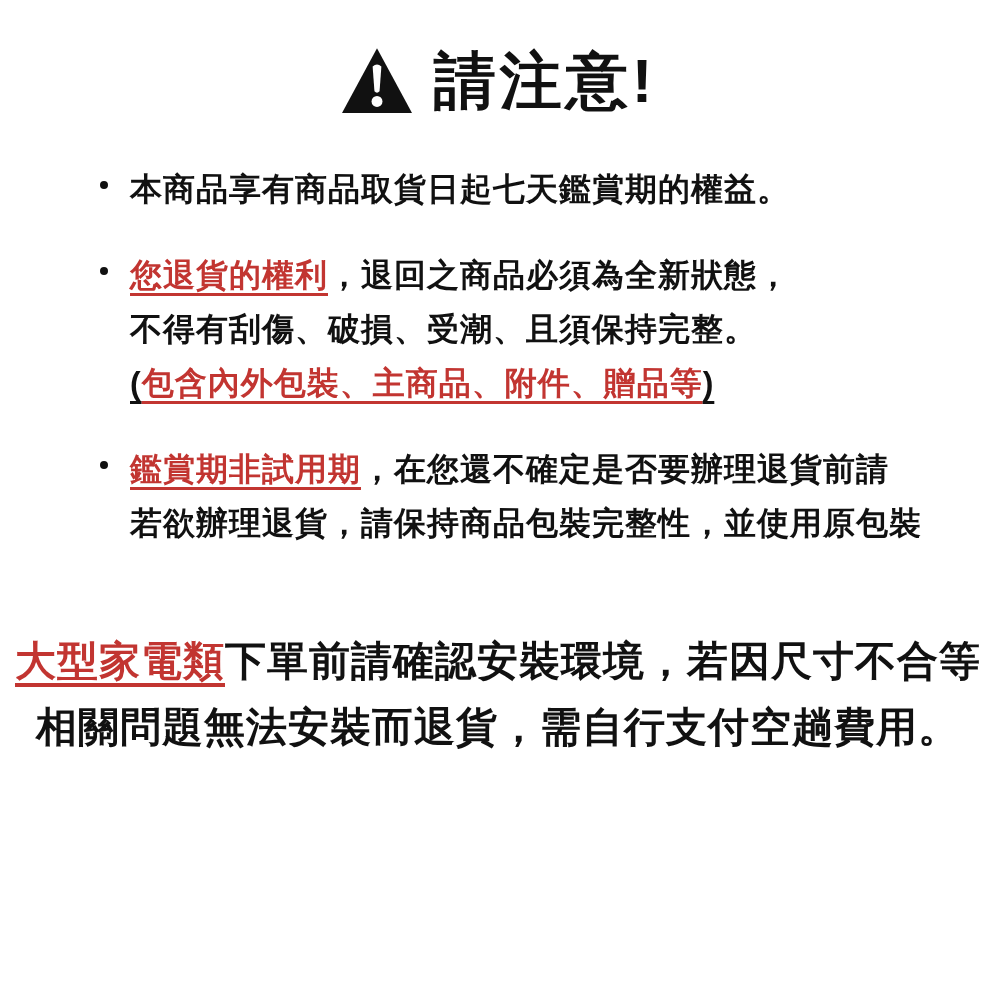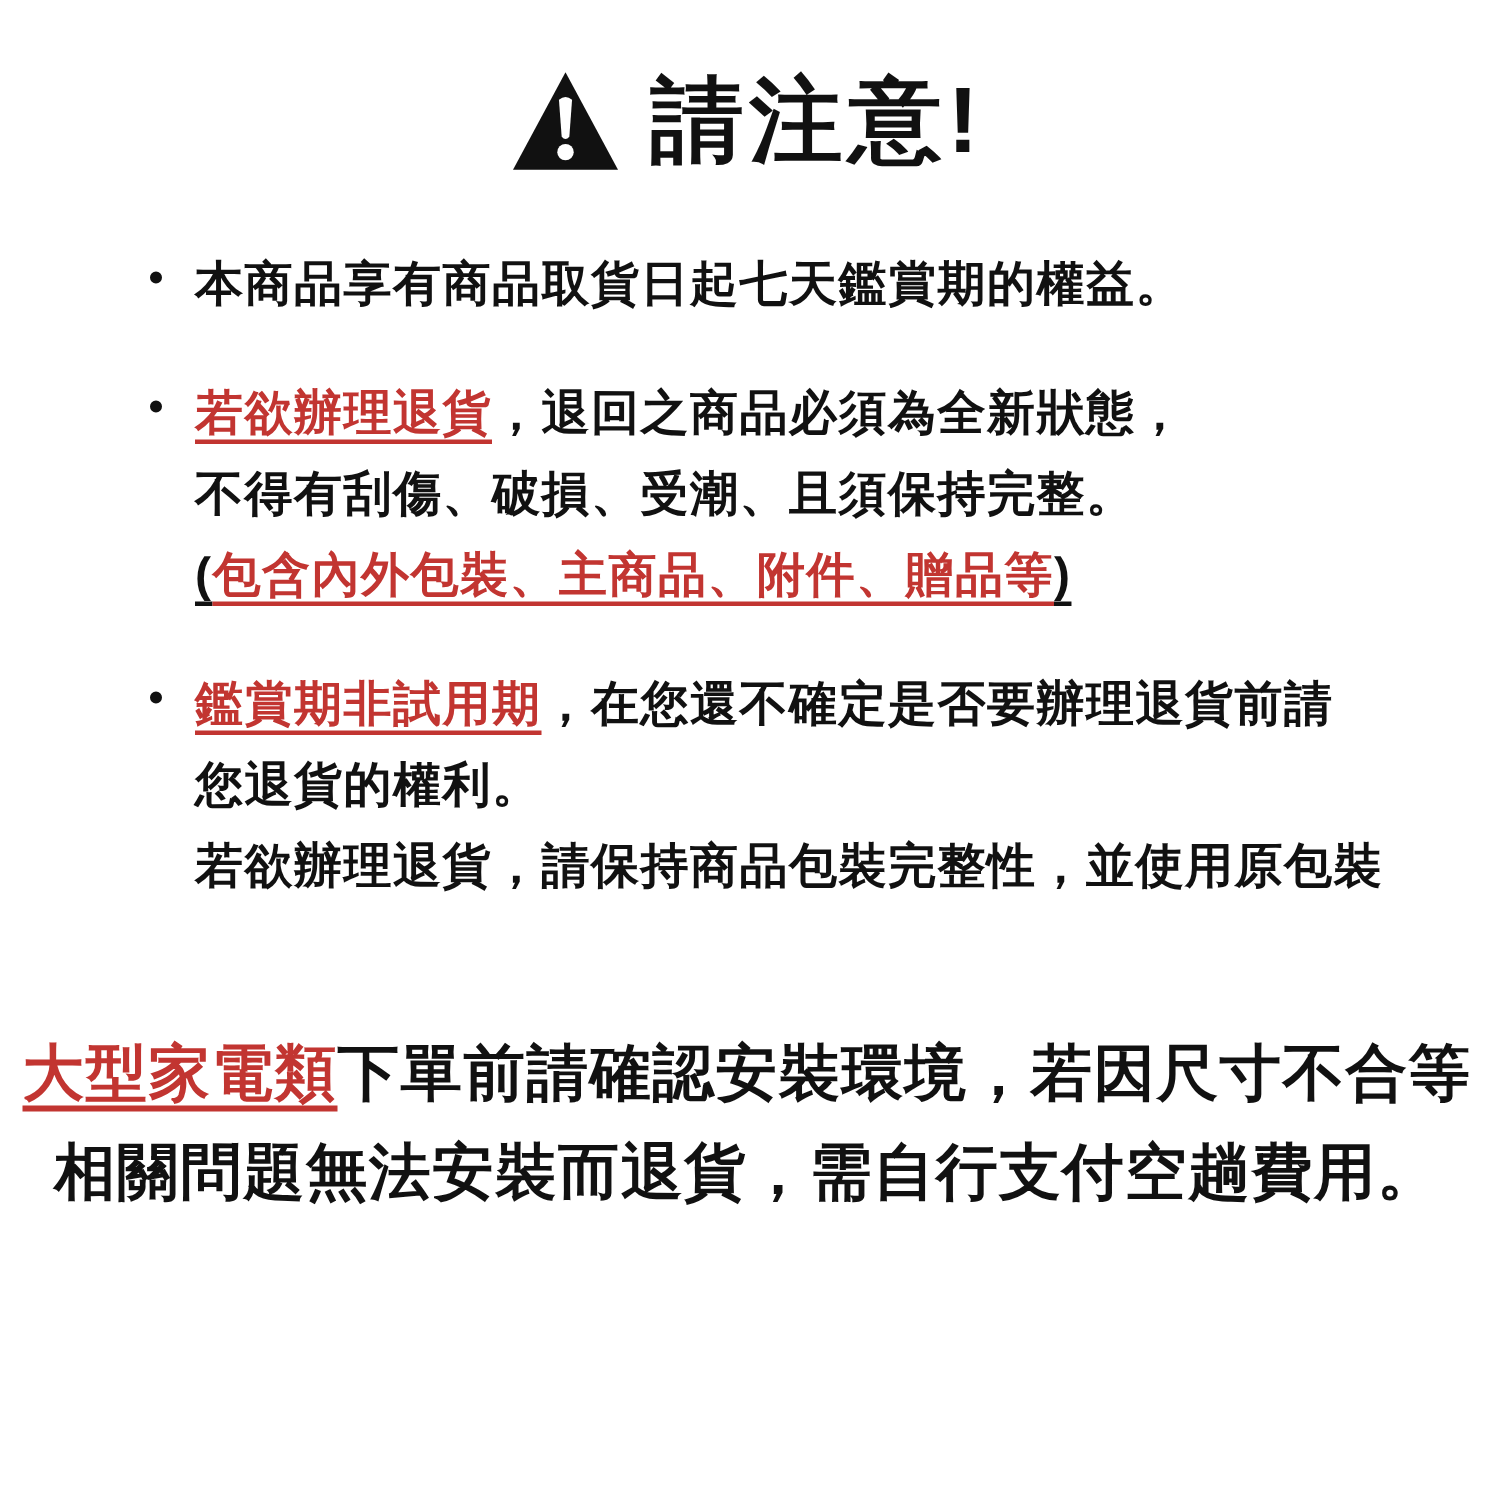--- a/index.html
+++ b/index.html
@@ -105,39 +105,36 @@
         <p class="line">
           <span class="seg-black">本商品享有商品取貨日起七天鑑賞期的權益。</span>
         </p>
       </div>
     </div>
 
     <div class="bullet-item">
       <span class="bullet-marker"></span>
       <div class="bullet-body">
         <p class="line">
-          <span class="seg-red-u">若欲辦理退貨</span><span class="seg-black">，退回之商品必須為全新狀態，</span>
+          <span class="seg-red-u">您退貨的權利</span><span class="seg-black">，退回之商品必須為全新狀態，</span>
         </p>
         <p class="line">
           <span class="seg-black">不得有刮傷、破損、受潮、且須保持完整。</span>
         </p>
         <p class="line">
           <span class="seg-black-u">(</span><span class="seg-red-u">包含內外包裝、主商品、附件、贈品等</span><span class="seg-black-u">)</span>
         </p>
       </div>
     </div>
 
     <div class="bullet-item">
       <span class="bullet-marker"></span>
       <div class="bullet-body">
         <p class="line">
           <span class="seg-red-u">鑑賞期非試用期</span><span class="seg-black">，在您還不確定是否要辦理退貨前請</span>
-        </p>
-        <p class="line">
-          <span class="seg-black">您退貨的權利。</span>
         </p>
         <p class="line">
           <span class="seg-black">若欲辦理退貨，請保持商品包裝完整性，並使用原包裝</span>
         </p>
       </div>
     </div>
 
   </section>
 
   <section class="footer">

